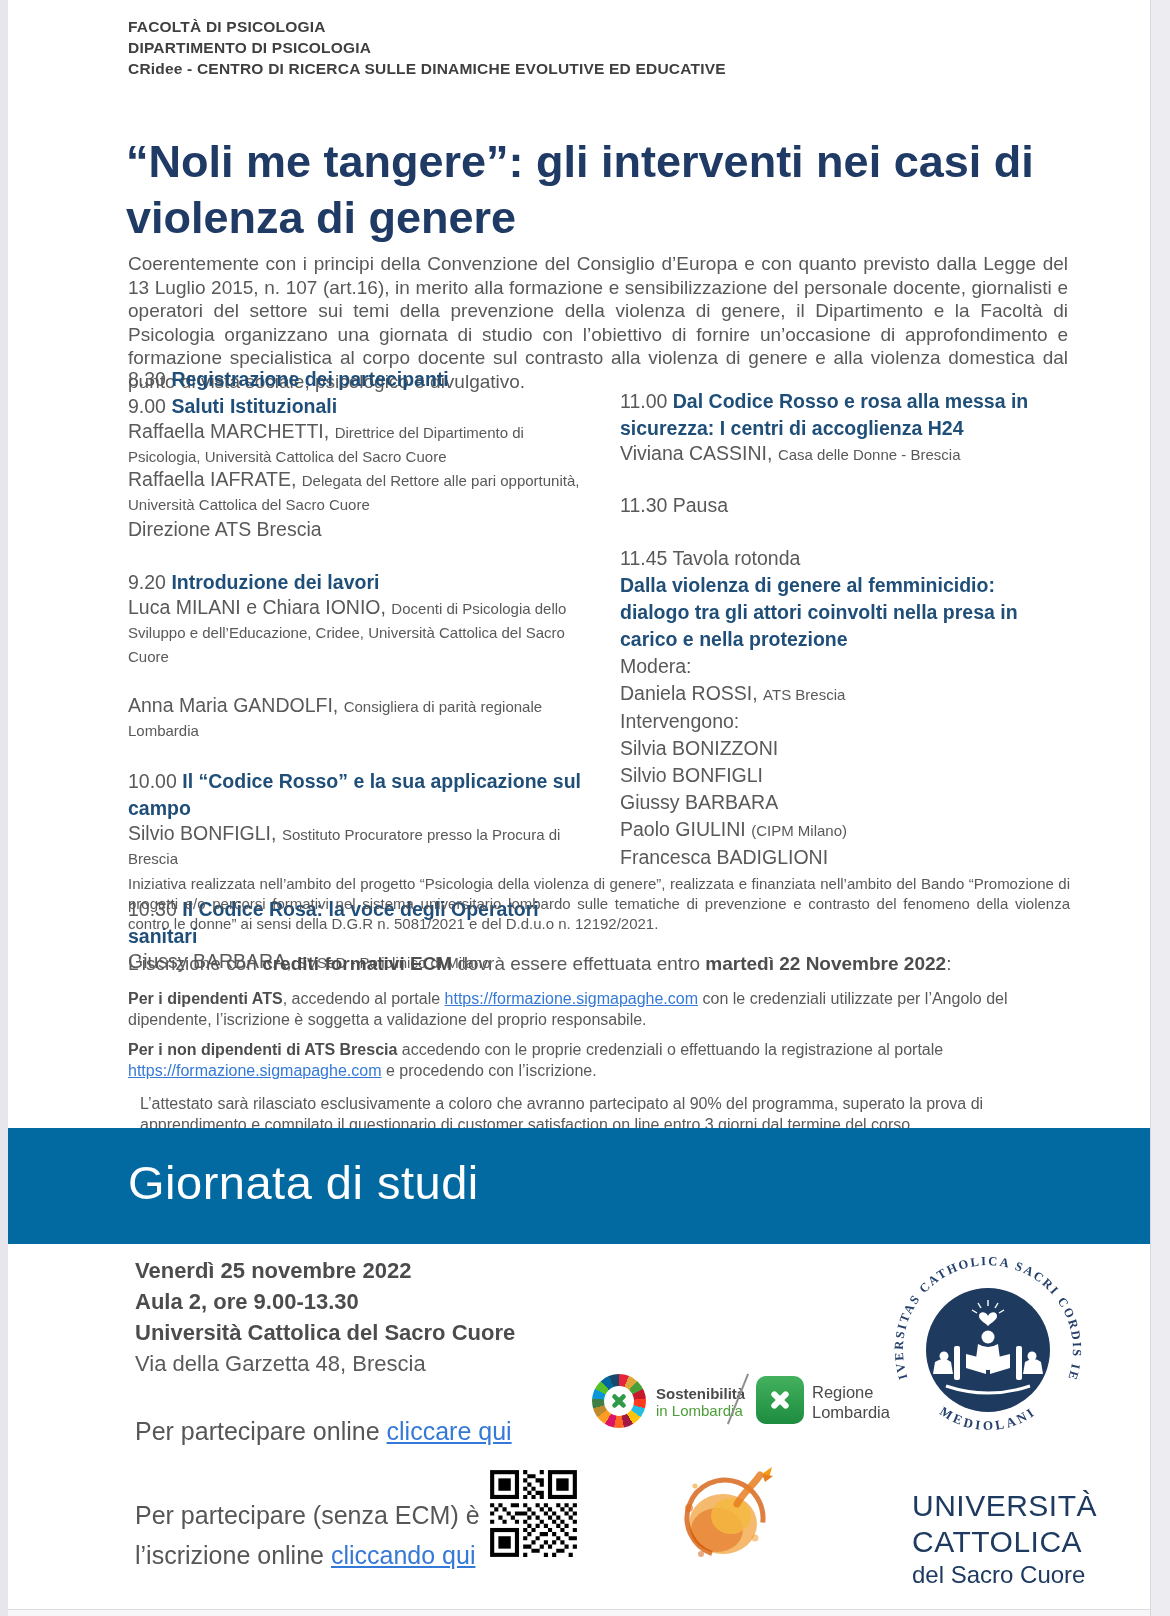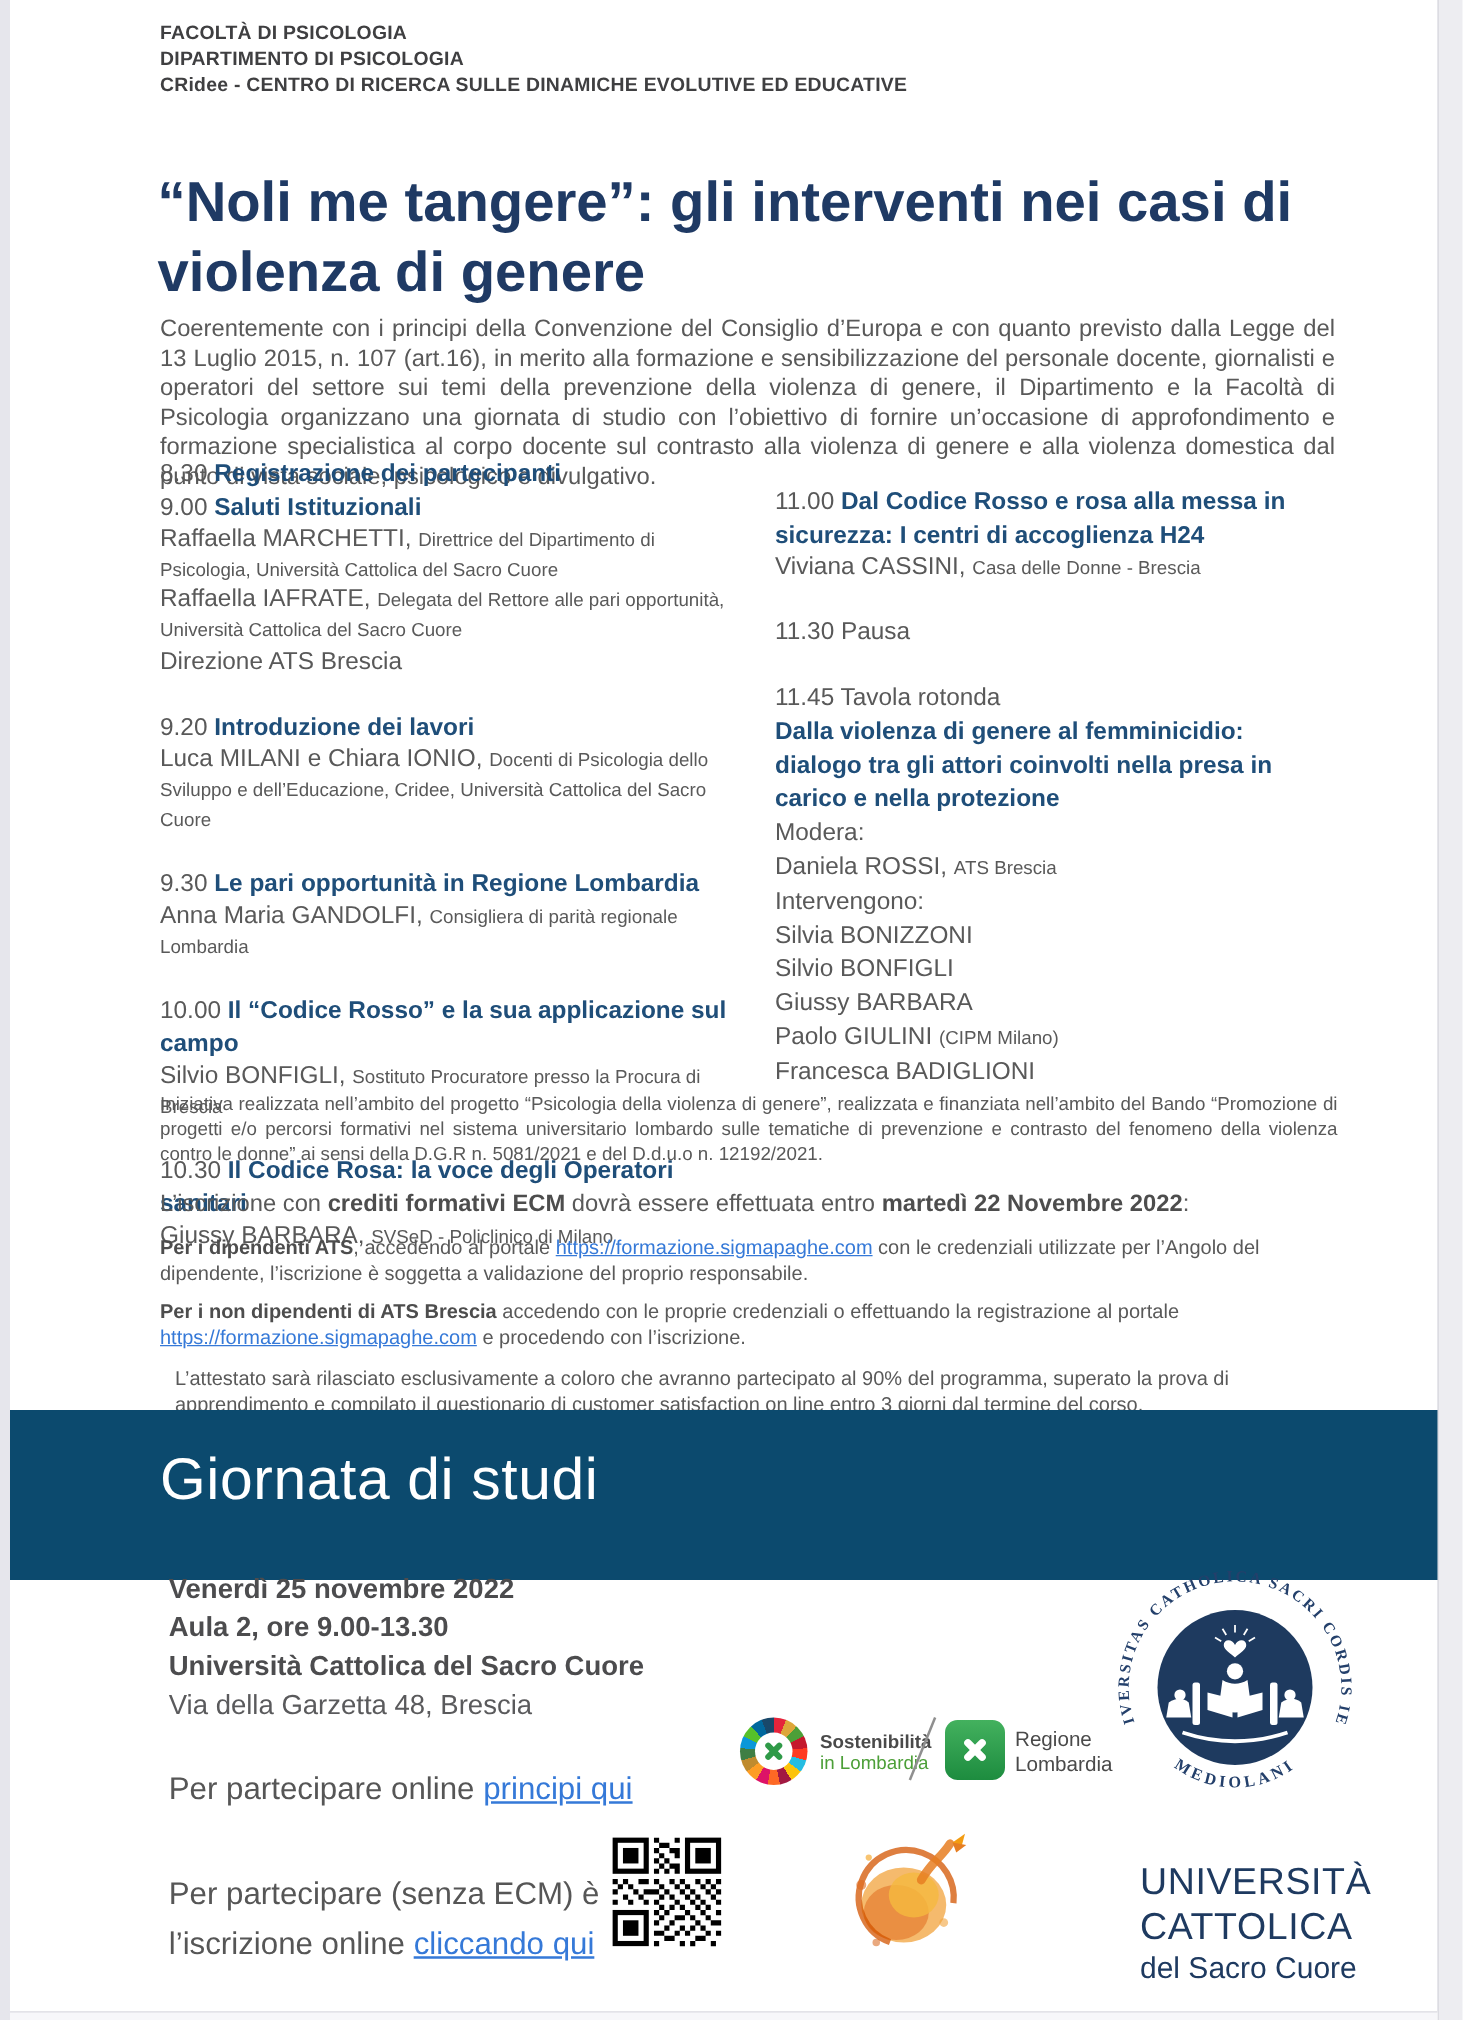--- a/index.html
+++ b/index.html
@@ -35,21 +35,21 @@
   
   .notes{position:absolute;left:128px;top:874px;width:942px;}
   .fine{font-size:15px;line-height:20px;text-align:justify;color:#595959;margin:0 0 12px 0;}
   .ecm{font-size:19px;line-height:24px;color:#595959;margin:18px 0 12px 0;}
   .ecm b,.reginfo b{color:#4d4d4d;}
   .reginfo{font-size:16px;line-height:21px;color:#595959;margin:0 0 9px 0;}
   .attest{font-size:16px;line-height:21px;color:#595959;margin:12px;}
   a.link{color:#3579d8;text-decoration:underline;cursor:pointer;}
 
   
-  .banner{position:absolute;left:8px;top:1128px;width:1142px;height:136px;background:#0c4a6e;}
+  .banner{position:absolute;left:8px;top:1128px;width:1142px;height:116px;background:#0369a1;}
   .banner h1{margin:0;padding:27px 0 0 120px;font-size:47px;font-weight:400;
              color:#ffffff;letter-spacing:.5px;}
 
   
   .when{position:absolute;left:135px;top:1255px;}
   .when p{margin:0;font-size:22px;line-height:31px;}
   .when .b{font-weight:700;color:#4c4c4e;}
   .when .addr{font-weight:400;color:#5a5a5c;}
 
   .part1{position:absolute;left:135px;top:1392px;font-size:25px;color:#565656;}
@@ -109,21 +109,20 @@
     <p class="speaker-line"><span>Raffaella IAFRATE,</span> <span class="role">Delegata del Rettore alle pari opportunità, Università Cattolica del Sacro Cuore</span></p>
     <p class="plain-line">Direzione ATS Brescia</p>
   </div>
 
   <div class="session">
     <p class="line-big"><span>9.20</span> <span class="stitle">Introduzione dei lavori</span></p>
     <p class="speaker-line"><span>Luca MILANI e Chiara IONIO,</span> <span class="role">Docenti di Psicologia dello Sviluppo e dell’Educazione, Cridee, Università Cattolica del Sacro Cuore</span></p>
   </div>
 
   <div class="session">
-    <p class="line-big"><span>9.30</span> <span class="stitle">Le pari opportunità in Regione Lombardia</span></p>
     <p class="speaker-line"><span>Anna Maria GANDOLFI,</span> <span class="role">Consigliera di parità regionale Lombardia</span></p>
   </div>
 
   <div class="session">
     <p class="line-big"><span>10.00</span> <span class="stitle">Il “Codice Rosso” e la sua applicazione sul campo</span></p>
     <p class="speaker-line"><span>Silvio BONFIGLI,</span> <span class="role">Sostituto Procuratore presso la Procura di Brescia</span></p>
   </div>
 
   <div class="session">
     <p class="line-big"><span>10.30</span> <span class="stitle">Il Codice Rosa: la voce degli Operatori sanitari</span></p>
@@ -169,21 +168,21 @@
   <h1>Giornata di studi</h1>
 </div>
 
 <div class="when">
   <p class="b">Venerdì 25 novembre 2022</p>
   <p class="b">Aula 2, ore 9.00-13.30</p>
   <p class="b">Università Cattolica del Sacro Cuore</p>
   <p class="addr">Via della Garzetta 48, Brescia</p>
 </div>
 
-<p class="part1"><span>Per partecipare online </span><a class="link">principi qui</a></p>
+<p class="part1"><span>Per partecipare online </span><a class="link">cliccare qui</a></p>
 
 <p class="part2"><span>Per partecipare (senza ECM) è gradita</span><br><span>l’iscrizione online </span><a class="link">cliccando qui</a></p>
 
 <div class="sdg">
   <div class="hole"></div>
   <svg width="22" height="22" viewBox="-14 -14 28 28">
     <g fill="#2f9a48">
       <rect x="-11" y="-3" width="22" height="6" rx="3" transform="rotate(45)"></rect>
       <rect x="-11" y="-3" width="22" height="6" rx="3" transform="rotate(-45)"></rect>
       <circle r="4"></circle>

